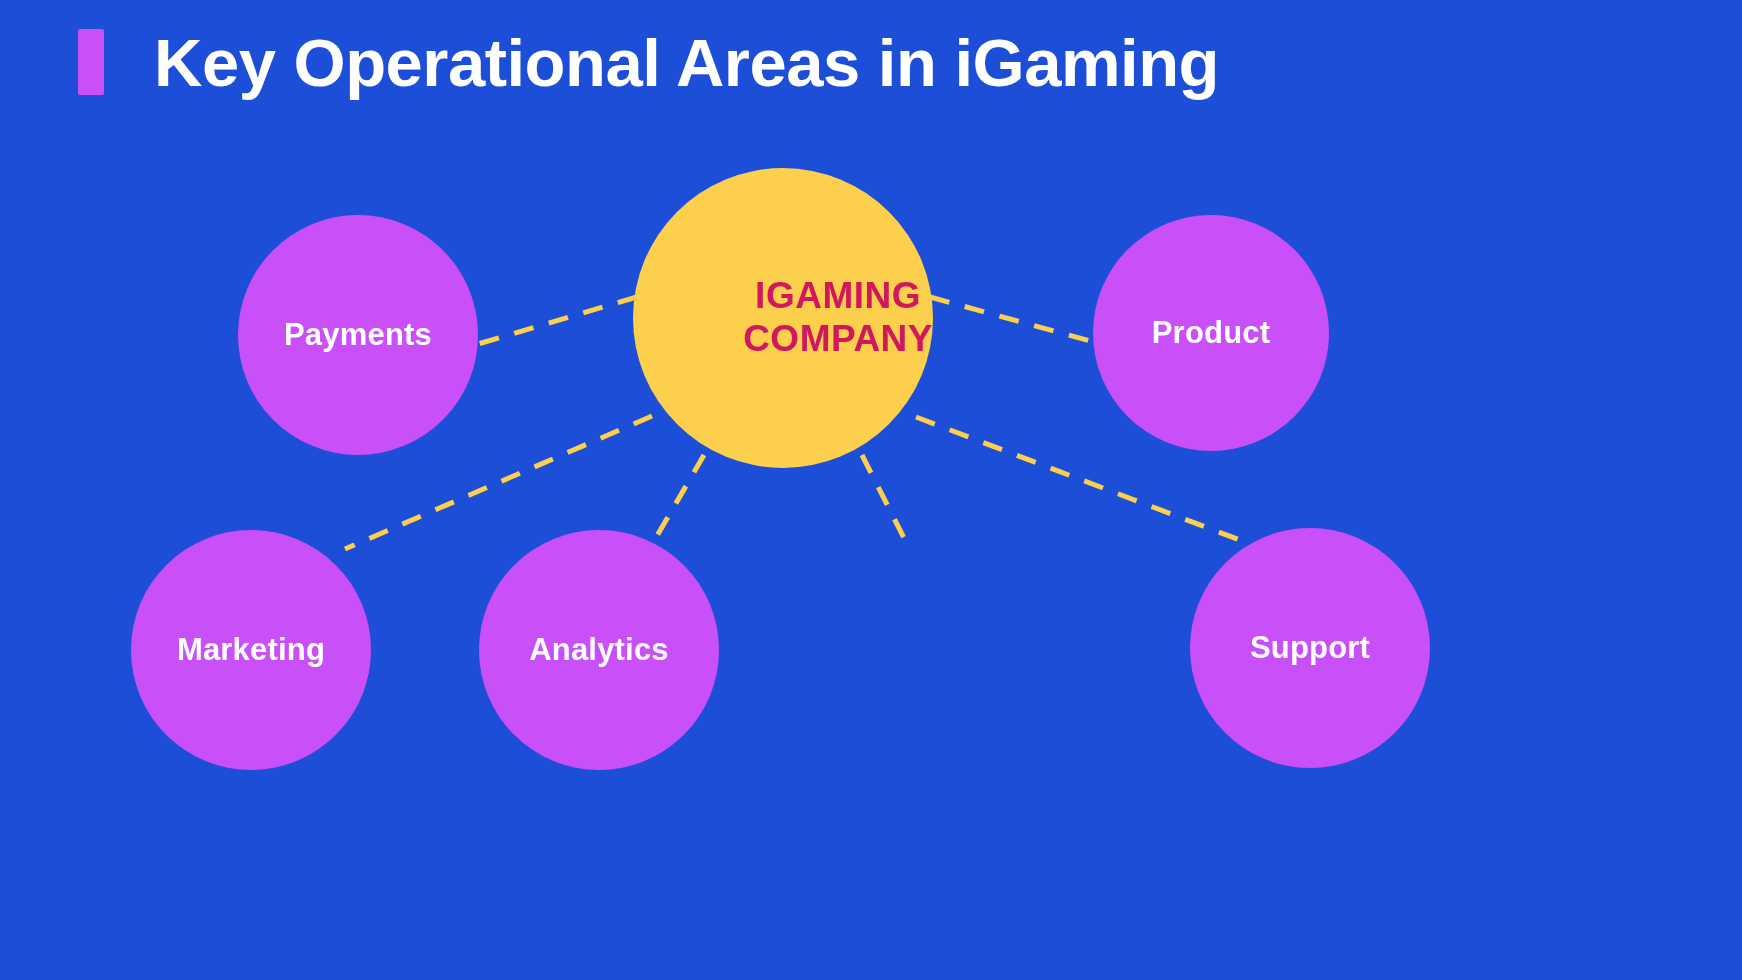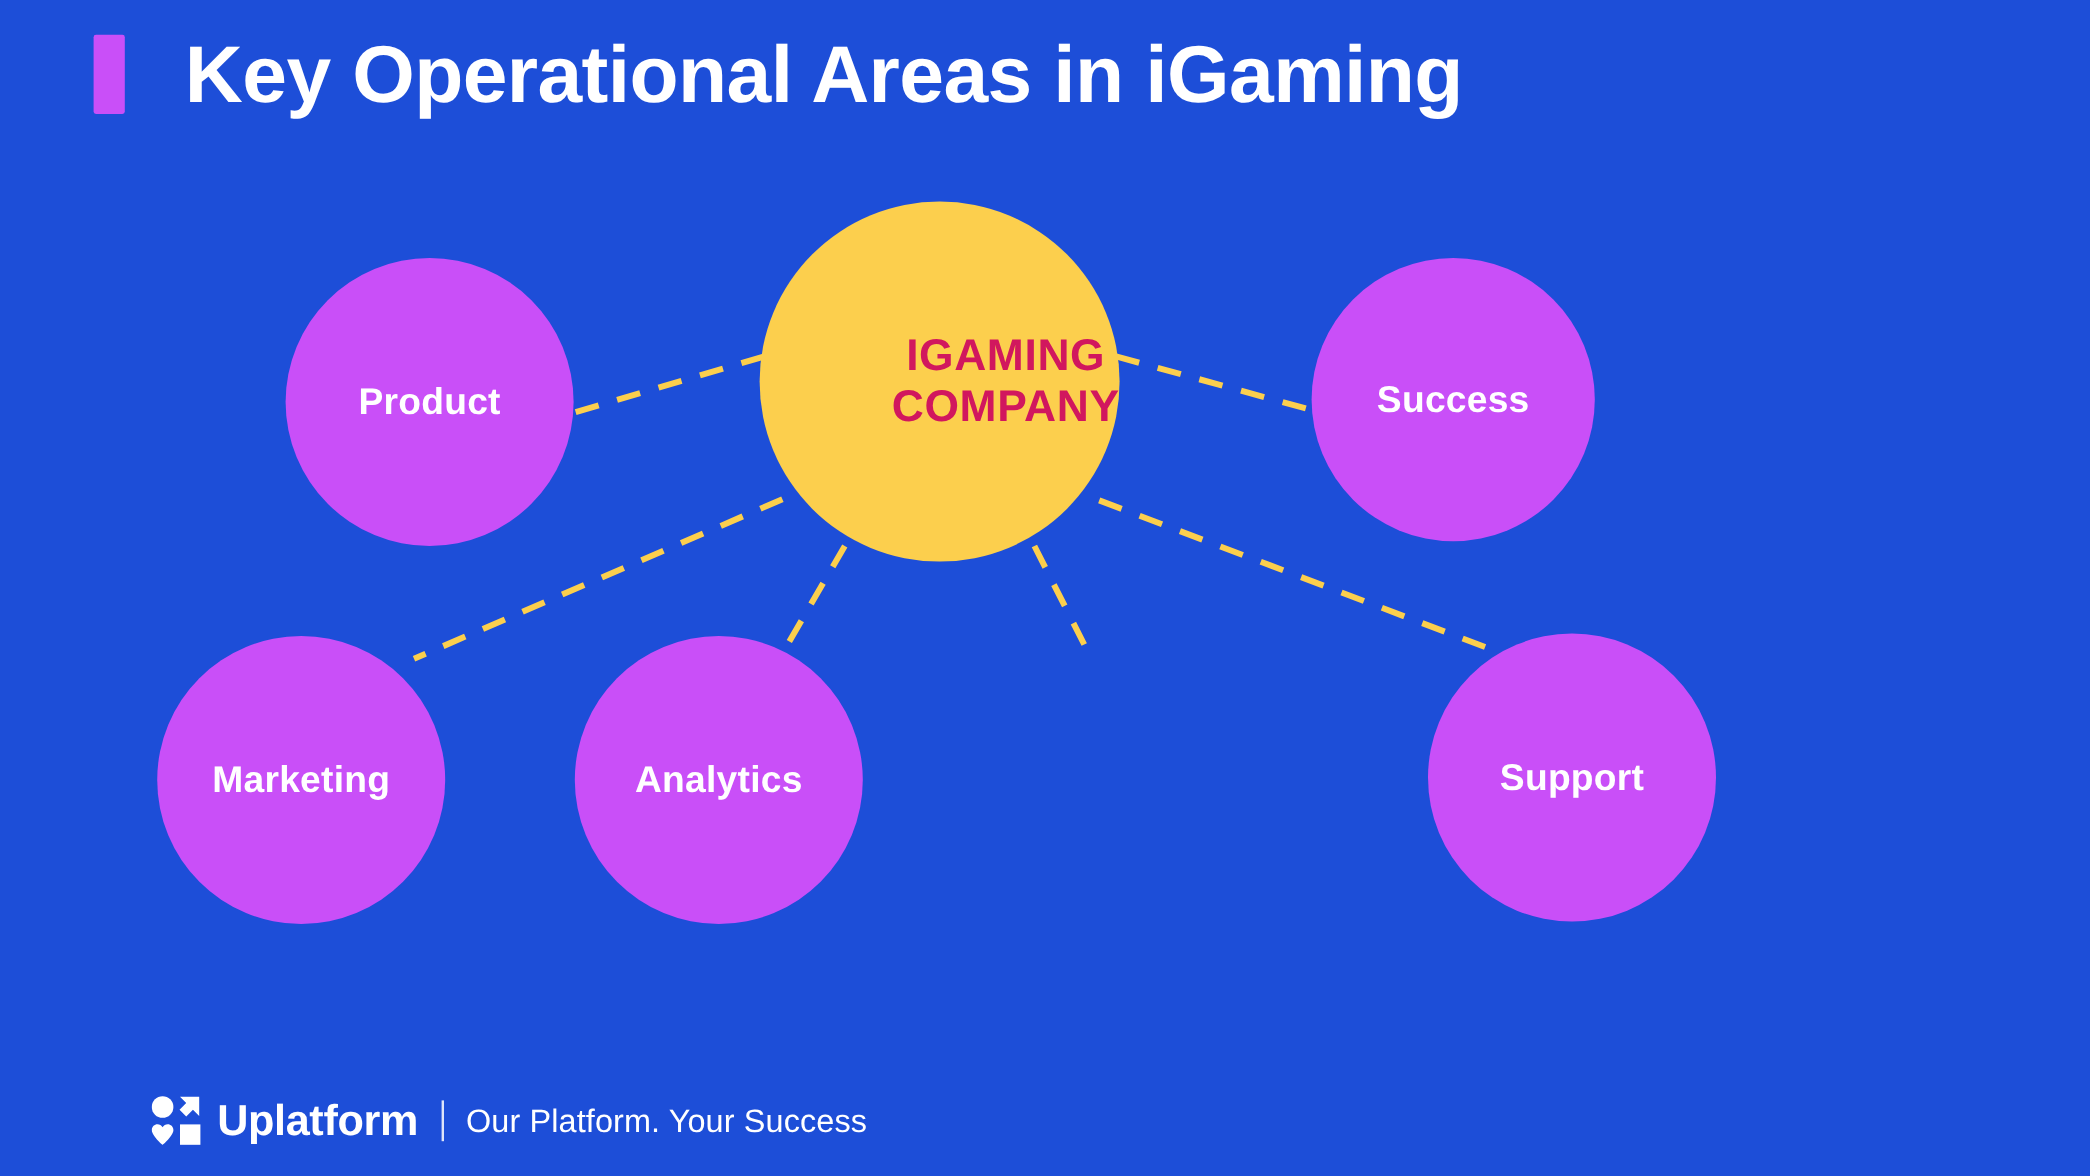--- a/index.html
+++ b/index.html
@@ -157,47 +157,36 @@
     </svg>
 
     <div class="node node-hub" style="left:633px; top:168px; width:300px; height:300px;">
       <div class="node-label">
         <span>IGAMING</span><br>
         <span>COMPANY</span>
       </div>
     </div>
 
     <div class="node node-leaf" style="left:238px; top:215px; width:240px; height:240px;">
-      <div class="node-label">Product</div>
+      <div class="node-label">Payments</div>
     </div>
 
     <div class="node node-leaf" style="left:1093px; top:215px; width:236px; height:236px;">
-      <div class="node-label">Success</div>
+      <div class="node-label">Product</div>
     </div>
 
     <div class="node node-leaf" style="left:479px; top:530px; width:240px; height:240px;">
       <div class="node-label">Analytics</div>
     </div>
 
     <div class="node node-leaf" style="left:131px; top:530px; width:240px; height:240px;">
       <div class="node-label">Marketing</div>
     </div>
 
 
     <div class="node node-leaf" style="left:1190px; top:528px; width:240px; height:240px;">
       <div class="node-label">Support</div>
     </div>
 
   </div>
 
-  <div class="footer">
-    <svg class="brand-mark" viewBox="0 0 42 42">
-      <circle cx="9.5" cy="9.5" r="9" fill="#FFFFFF"></circle>
-      <path d="M24 1 h16 v16 l-5.2 -5.2 l-5.6 5.6 l-5.6 -5.6 l5.6 -5.6 Z" fill="#FFFFFF"></path>
-      <path d="M9.5 41 C9.5 41 0.5 33.6 0.5 28.6 C0.5 25.7 2.8 23.8 5.2 23.8 C7.0 23.8 8.5 24.9 9.5 26.3 C10.5 24.9 12.0 23.8 13.8 23.8 C16.2 23.8 18.5 25.7 18.5 28.6 C18.5 33.6 9.5 41 9.5 41 Z" fill="#FFFFFF"></path>
-      <rect x="24" y="24" width="17" height="17" fill="#FFFFFF"></rect>
-    </svg>
-    <div class="brand-name">Uplatform</div>
-    <div class="brand-divider"></div>
-    <div class="brand-tagline">Our Platform. Your Success</div>
-  </div>
 
 </div>
 
 </body></html>

